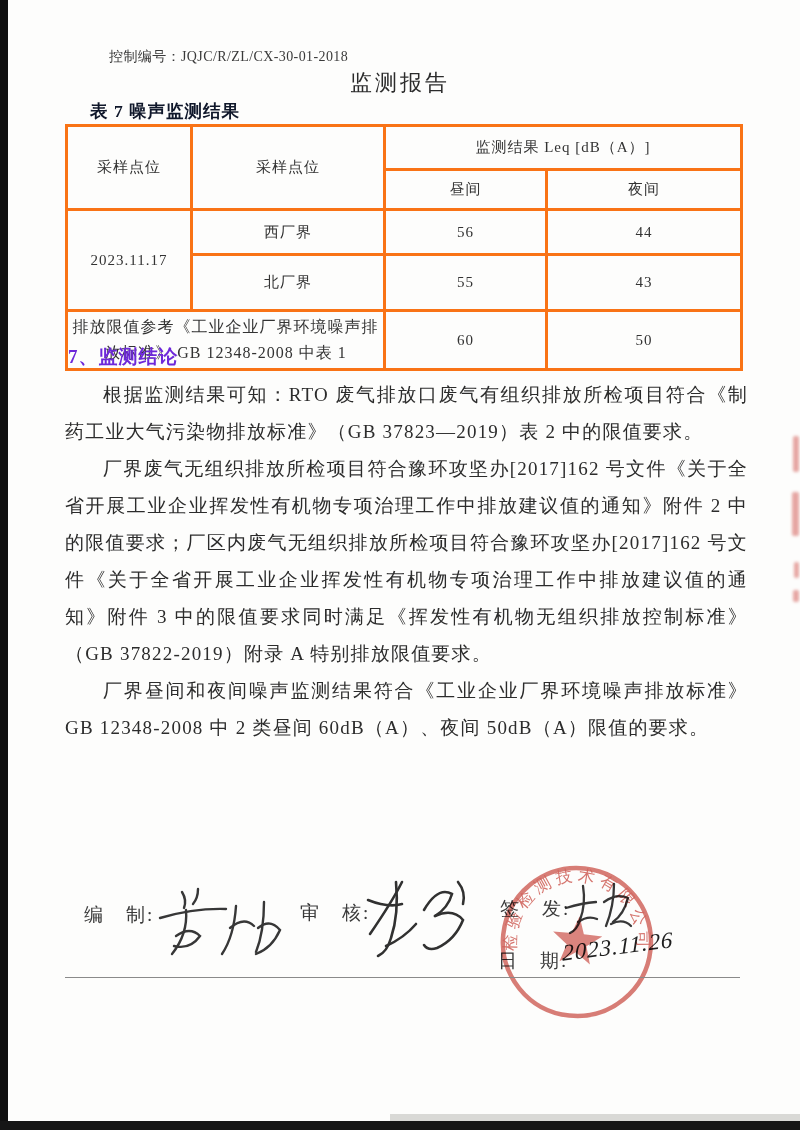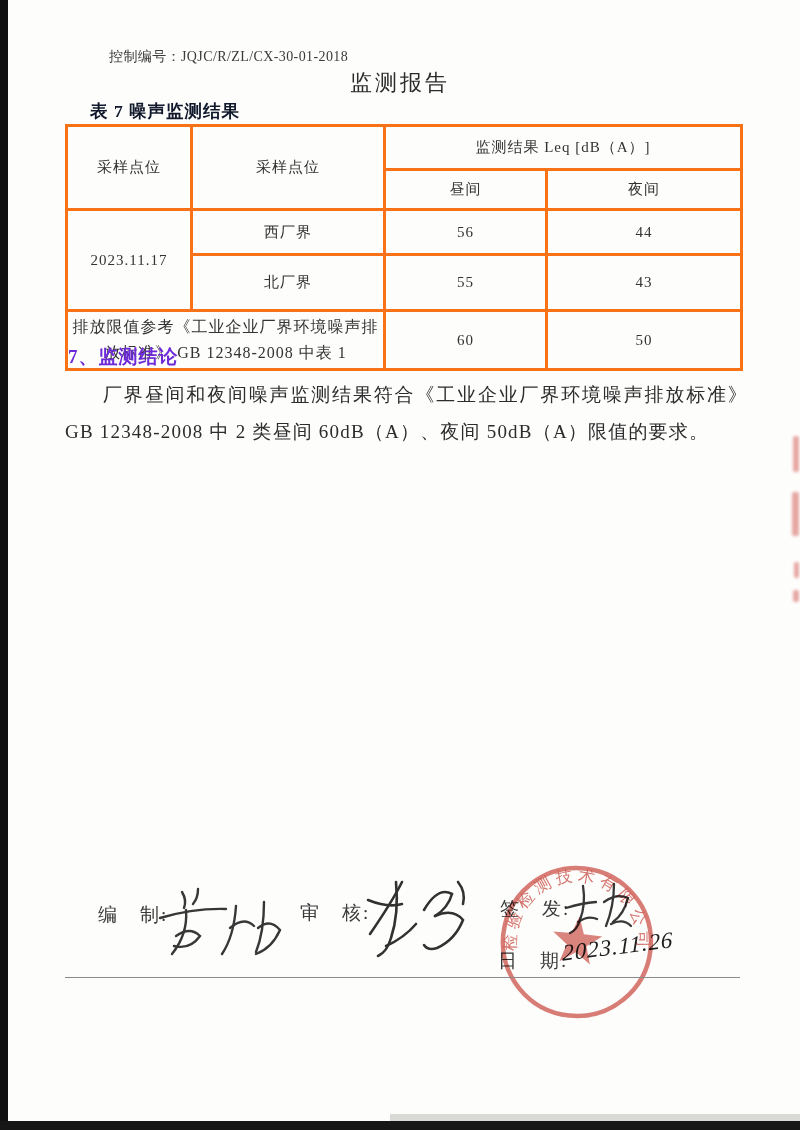--- a/index.html
+++ b/index.html
@@ -37,21 +37,21 @@
   td.limit-cell { font-size:16px; letter-spacing:.5px; line-height:26px; padding:3px 10px; }
 
   
   .section-heading { position:absolute; left:68px; top:344px; font-size:19px; font-weight:bold; letter-spacing:1px; color:#6d28d9; }
   .body-text { position:absolute; left:65px; top:376px; width:683px; font-size:19px; line-height:37px; letter-spacing:1.2px; text-align:justify; color:#2c2c2c; }
   .body-text p { text-indent:2em; margin:0; }
 
   
   .signoff { position:absolute; left:0; top:876px; width:800px; height:104px; }
   .sig-label { position:absolute; font-size:19px; letter-spacing:2px; color:#3a3a3a; white-space:nowrap; }
-  .lbl-prepared { left:98px;  top:26px; }
+  .lbl-prepared { left:84px;  top:26px; }
   .lbl-reviewed { left:300px; top:24px; }
   .lbl-issued   { left:500px; top:20px; }
   .lbl-date     { left:498px; top:72px; }
   .sig-svg { position:absolute; overflow:visible; }
   .svg-prepared { left:152px; top:8px; }
   .svg-reviewed { left:358px; top:-2px; }
   .svg-issued   { left:556px; top:2px; }
   .hand-date { position:absolute; left:562px; top:58px; font-size:23px; font-style:italic; color:#1f1f1f; transform:rotate(-7deg) skewX(-6deg); letter-spacing:1px; white-space:nowrap; }
 
   
@@ -112,20 +112,22 @@
     <tr class="rowlim">
       <td colspan="2" class="limit-cell">排放限值参考《工业企业厂界环境噪声排放标准》 GB 12348-2008 中表 1</td>
       <td>60</td>
       <td>50</td>
     </tr>
   </tbody>
     </table>
 
   <div class="section-heading">7、监测结论</div>
   <div class="body-text">
+    <p>根据监测结果可知：RTO 废气排放口废气有组织排放所检项目符合《制药工业大气污染物排放标准》（GB 37823—2019）表 2 中的限值要求。</p>
+    <p>厂界废气无组织排放所检项目符合豫环攻坚办[2017]162 号文件《关于全省开展工业企业挥发性有机物专项治理工作中排放建议值的通知》附件 2 中的限值要求；厂区内废气无组织排放所检项目符合豫环攻坚办[2017]162 号文件《关于全省开展工业企业挥发性有机物专项治理工作中排放建议值的通知》附件 3 中的限值要求同时满足《挥发性有机物无组织排放控制标准》（GB 37822-2019）附录 A 特别排放限值要求。</p>
     <p>厂界昼间和夜间噪声监测结果符合《工业企业厂界环境噪声排放标准》 GB 12348-2008 中 2 类昼间 60dB（A）、夜间 50dB（A）限值的要求。</p>
   </div>
 
   <div class="signoff">
     <span class="sig-label lbl-prepared">编　制:</span>
     <span class="sig-label lbl-reviewed">审　核:</span>
     <span class="sig-label lbl-issued">签　发:</span>
     <span class="sig-label lbl-date">日　期:</span>
 
     <svg class="sig-svg svg-prepared" width="150" height="82">

